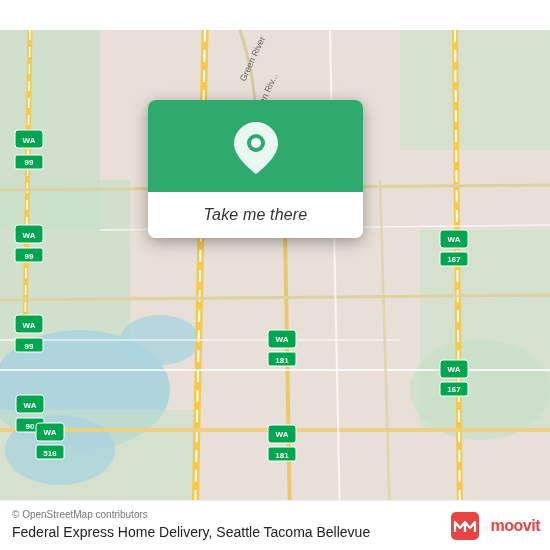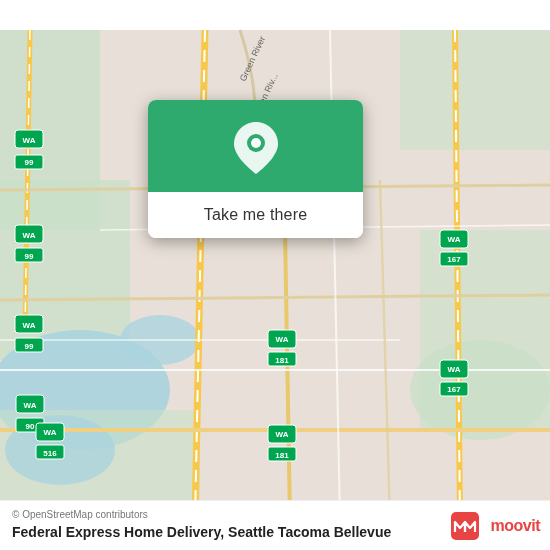--- a/index.html
+++ b/index.html
@@ -54,20 +54,21 @@
       width: 100%;
       padding: 14px 0;
       background: #fff;
       border: none;
       font-size: 16px;
       font-weight: 500;
       color: #333;
       cursor: pointer;
       text-align: center;
       letter-spacing: 0.01em;
+      font-style: italic;
     }
 
     
     .bottom-bar {
       position: absolute;
       bottom: 0;
       left: 0;
       width: 100%;
       background: #fff;
       padding: 8px 12px 10px 12px;
@@ -76,21 +77,21 @@
     }
 
     .osm-credit {
       font-size: 10px;
       color: #777;
       margin-bottom: 4px;
     }
 
     .location-title {
       font-size: 14px;
-      font-weight: 700;
+      font-weight: 400;
       color: #222;
     }
 
     
     .moovit-logo {
       position: absolute;
       bottom: 10px;
       right: 10px;
       display: flex;
       align-items: center;

